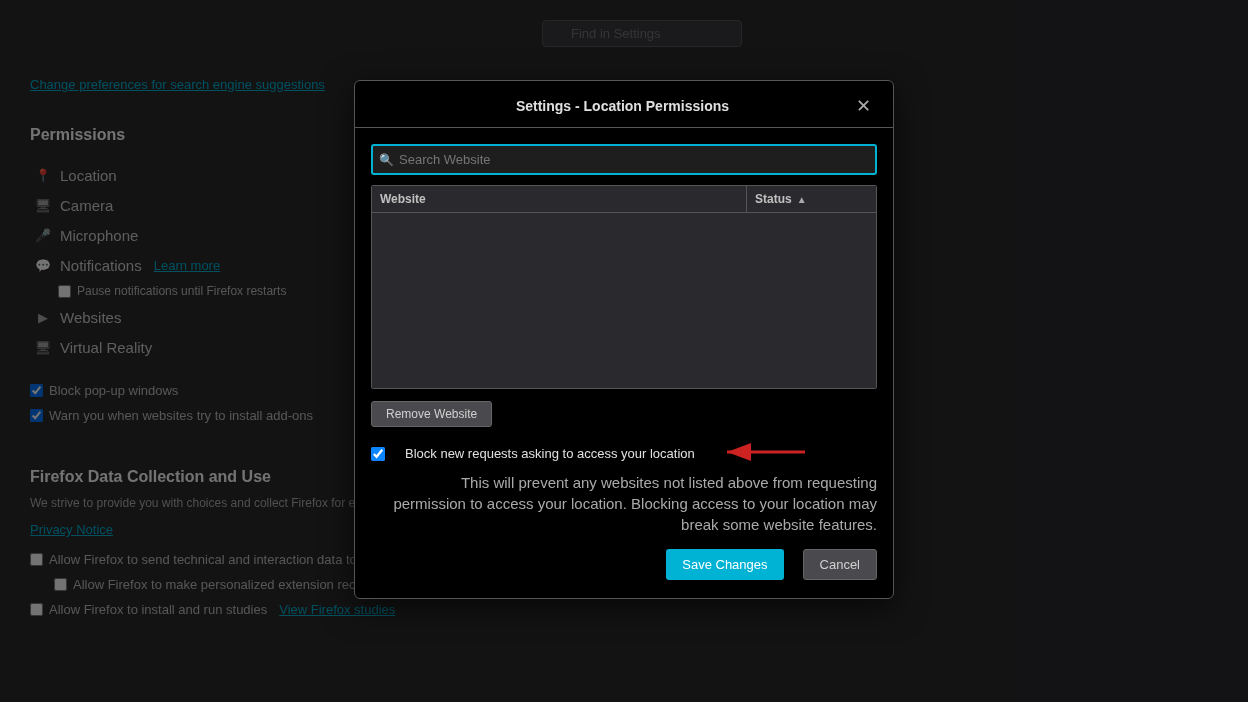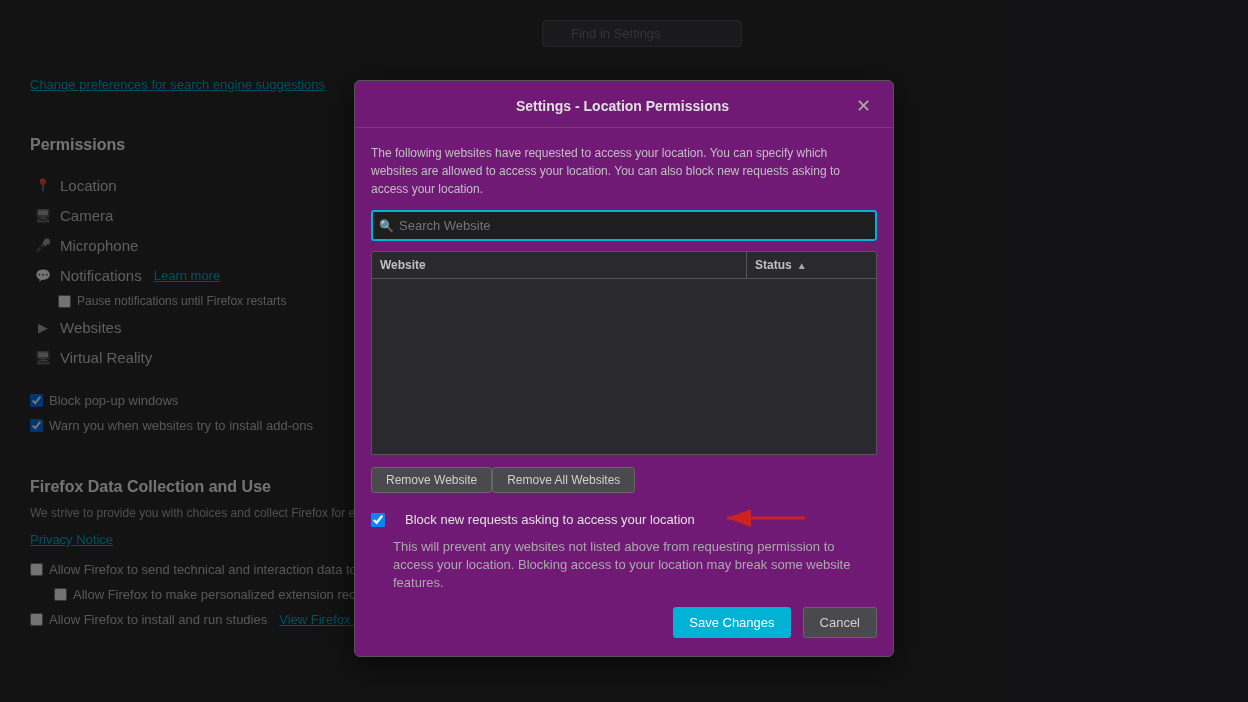--- a/index.html
+++ b/index.html
@@ -50,21 +50,21 @@
       top: 50%;
       transform: translateY(-50%);
       color: #aaa;
       font-size: 12px;
     }
 
     .change-pref-link {
       color: #00b3d4;
       text-decoration: underline;
       cursor: pointer;
-      margin-bottom: 44px;
+      margin-bottom: 34px;
       display: block;
     }
 
     .bg-main {
       display: flex;
       gap: 40px;
     }
 
     .sidebar {
       min-width: 230px;
@@ -172,21 +172,21 @@
       top: 0; left: 0; right: 0; bottom: 0;
       background: rgba(0,0,0,0.55);
       display: flex;
       align-items: flex-start;
       justify-content: center;
       padding-top: 80px;
       z-index: 100;
     }
 
     .modal {
-      background: #701a75;
+      background: #000000;
       border: 1px solid #555;
       border-radius: 6px;
       width: 540px;
       box-shadow: 0 8px 32px rgba(0,0,0,0.6);
       position: relative;
     }
 
     .modal-header {
       display: flex;
       align-items: center;
@@ -322,31 +322,32 @@
       font-weight: 500;
     }
 
     
     .red-arrow {
       display: inline-block;
       vertical-align: middle;
     }
 
     .block-desc {
-      font-size: 13px;
+      font-size: 15px;
       color: #aaa;
       line-height: 1.4;
       padding-left: 22px;
       margin-bottom: 14px;
+      text-align: right;
     }
 
     .modal-footer {
       display: flex;
       justify-content: flex-end;
-      gap: 12px;
+      gap: 19px;
       padding: 0 0 6px;
       border-top: none;
     }
 
     .btn-primary {
       background: #00b3d4;
       border: none;
       border-radius: 3px;
       color: #fff;
       padding: 7px 16px;
@@ -465,41 +466,39 @@
   <div class="modal">
 
     <div class="modal-header">
       <div style="width:24px;"></div>
       <div class="modal-title">Settings - Location Permissions</div>
       <button class="modal-close">✕</button>
     </div>
 
     <div class="modal-body">
 
-      <p class="modal-desc">The following websites have requested to access your location. You can specify which websites are allowed to access your location. You can also block new requests asking to access your location.</p>
 
       <div class="search-website-wrapper">
         <span class="search-icon-inner">🔍</span>
         <input class="search-website-input" type="text" placeholder="Search Website" style="">
       </div>
 
       <div class="website-table">
         <div class="table-header">
           <div class="th-website">Website</div>
           <div class="th-status">
             <span>Status</span>
             <span class="sort-arrow">▲</span>
           </div>
         </div>
         <div class="table-body"></div>
       </div>
 
       <div class="modal-actions">
         <button class="btn-secondary">Remove Website</button>
-        <button class="btn-secondary">Remove All Websites</button>
       </div>
 
       <div class="block-new-requests-row">
         <input type="checkbox" checked="" class="block-checkbox" style="">
         <span class="block-label">Block new requests asking to access your location</span>
 
         <span class="red-arrow">
           <svg width="100" height="22" viewBox="0 0 100 22">
             <defs>
               <marker id="arrowhead" markerWidth="8" markerHeight="6" refX="8" refY="3" orient="auto">

